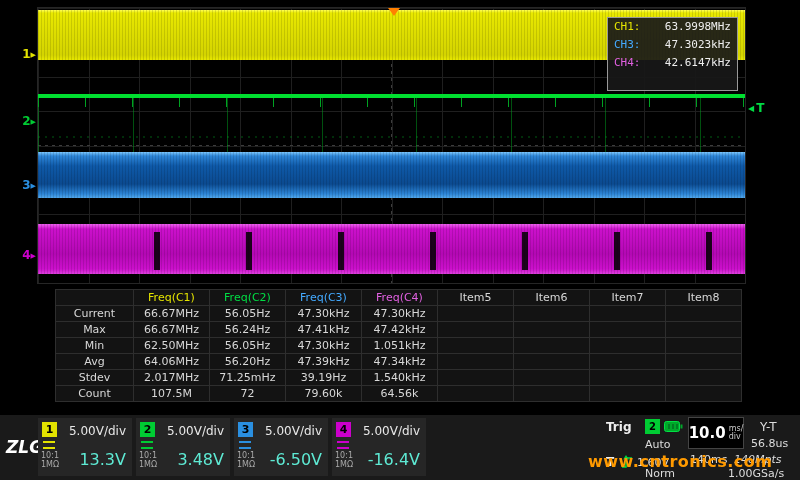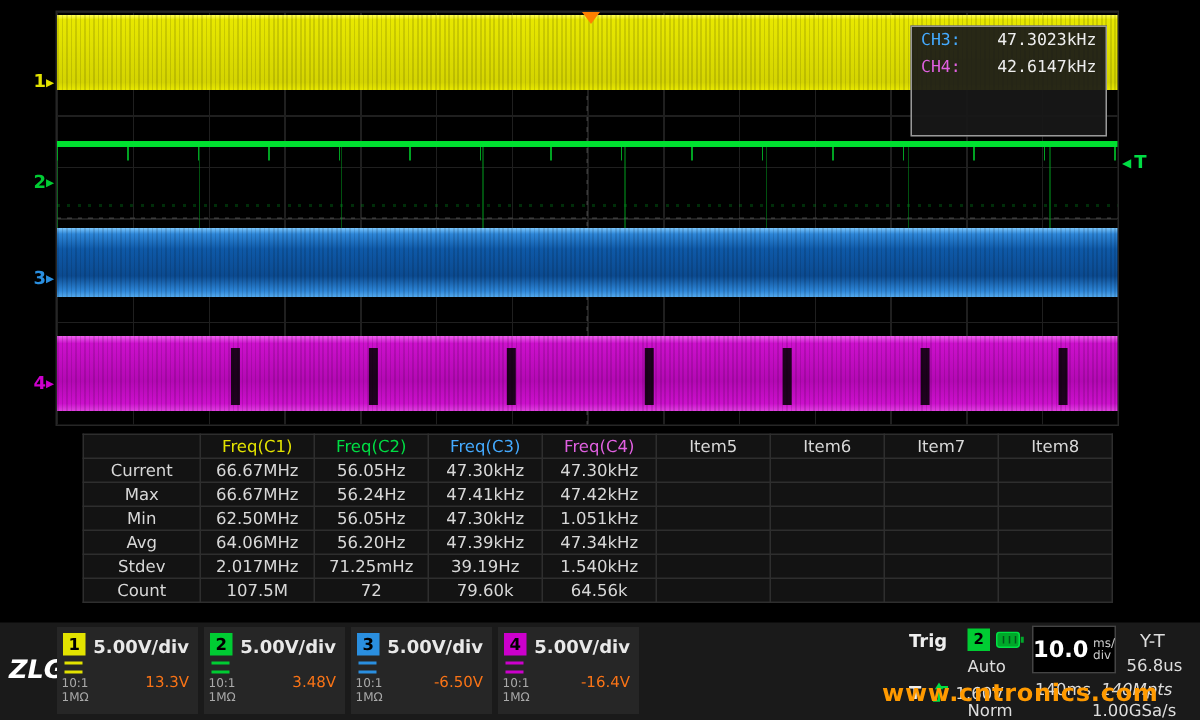--- a/index.html
+++ b/index.html
@@ -56,22 +56,22 @@
 
   
   #bar{position:absolute;left:0;top:414px;width:800px;height:66px;background:#1a1a1a;border-top:1px solid #000;box-sizing:border-box;}
   #logo{position:absolute;left:6px;top:22px;color:#fff;font-size:17px;font-weight:bold;font-style:italic;}
   #logo sup{font-size:8px;font-style:normal;}
   .chblock{position:absolute;top:3px;width:94px;height:58px;background:#262626;}
   .chsq{position:absolute;left:4px;top:4px;width:15px;height:15px;color:#000;font-weight:bold;font-size:11px;line-height:15px;text-align:center;}
   .dcicon{position:absolute;left:5px;top:23px;width:12px;height:4px;border-top:2px solid;border-bottom:2px dashed;}
   .probe{position:absolute;left:3px;top:33px;font-size:8px;line-height:9px;color:#aaa;}
   .probe span{display:block}
-  .vdiv{position:absolute;right:6px;top:6px;font-size:12px;color:#e8e8e8;font-weight:bold;}
-  .offs{position:absolute;right:6px;top:32px;font-size:10px;color:#f97316;margin-left:35px;}
+  .vdiv{position:absolute;right:6px;top:6px;font-size:12px;color:#e8e8e8;}
+  .offs{position:absolute;right:6px;top:32px;font-size:16px;color:#5eead4;margin-left:35px;}
 
   #trigsec{position:absolute;left:600px;top:0;width:200px;height:70px;}
   .ts{position:absolute;font-size:11px;color:#ddd;white-space:nowrap;}
   #ts-trig{left:6px;top:5px;font-size:12px;font-weight:bold;color:#eee;}
   #ts-src{left:45px;top:4px;width:15px;height:15px;background:#00cc33;color:#000;font-weight:bold;font-size:10px;line-height:15px;text-align:center;}
   #ts-coup{left:64px;top:6px;}
   #ts-auto{left:45px;top:23px;}
   #ts-tb{left:88px;top:2px;width:56px;height:32px;background:#000;border:1px solid #444;box-sizing:border-box;display:flex;align-items:center;justify-content:center;gap:3px;}
   #ts-tb .big{font-size:15px;font-weight:bold;color:#fff;}
   #ts-tb .unit{font-size:8px;line-height:8px;color:#ccc;}
@@ -109,20 +109,24 @@
   <div class="mk" id="mk1"><span>1</span><span class="ar">▶</span></div>
   <div class="mk" id="mk2"><span>2</span><span class="ar">▶</span></div>
   <div class="mk" id="mk3"><span>3</span><span class="ar">▶</span></div>
   <div class="mk" id="mk4"><span>4</span><span class="ar">▶</span></div>
 
   <div id="trig-arrow"></div>
   <div id="tlevel"><span class="ar">◀</span><span>T</span></div>
 
   <div id="freqbox">
     <div class="fr">
+        <span class="fc1">CH1:</span>
+        <span class="fv">63.9998MHz</span>
+      </div>
+    <div class="fr">
         <span class="fc3">CH3:</span>
         <span class="fv">47.3023kHz</span>
       </div>
     <div class="fr">
         <span class="fc4">CH4:</span>
         <span class="fv">42.6147kHz</span>
       </div>
   </div>
 
   <table class="meas">

